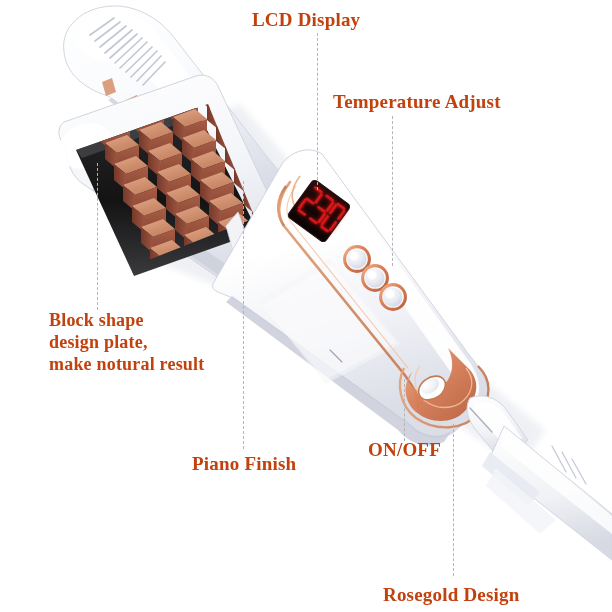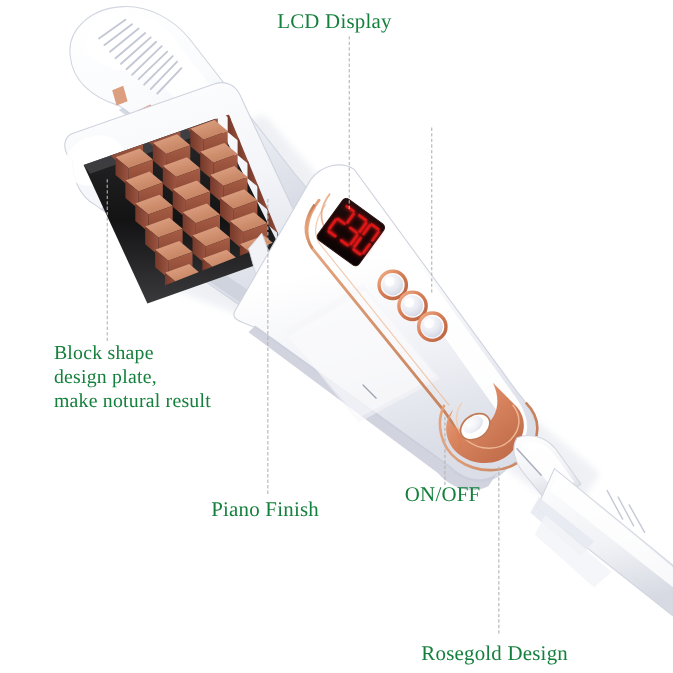--- a/index.html
+++ b/index.html
@@ -19,23 +19,23 @@
   #product-svg {
     position: absolute;
     left: 0;
     top: 0;
     width: 612px;
     height: 612px;
     display: block;
   }
   .callout {
     position: absolute;
-    color: #15803d;
+    color: #c2410c;
     font-family: "Liberation Serif", "DejaVu Serif", serif;
-    font-weight: 400;
+    font-weight: 700;
     letter-spacing: 0.2px;
     white-space: pre;
     line-height: 1.22;
   }
   .callout.multiline { white-space: pre-line; margin-left: 44px; }
 
   #label-lcd           { left: 252px; top: 8px;   font-size: 19px; }
   #label-temp          { left: 333px; top: 90px;  font-size: 19px; }
   #label-block         { left: 5px;   top: 310px; font-size: 18px; }
   #label-piano         { left: 192px; top: 452px; font-size: 19px; }
@@ -494,20 +494,21 @@
 
   <div class="leader" id="leader-lcd"></div>
   <div class="leader" id="leader-temp"></div>
   <div class="leader" id="leader-block"></div>
   <div class="leader" id="leader-piano"></div>
   <div class="leader" id="leader-onoff"></div>
   <div class="leader" id="leader-rosegold"></div>
 
   <div class="callout" id="label-lcd">LCD Display</div>
 
+  <div class="callout" id="label-temp">Temperature Adjust</div>
 
   <div class="callout multiline" id="label-block">Block shape
 design plate,
 make notural result</div>
 
   <div class="callout" id="label-piano">Piano Finish</div>
 
   <div class="callout" id="label-rosegold">Rosegold Design</div>
 
   <div class="callout" id="label-onoff">ON/OFF</div>

